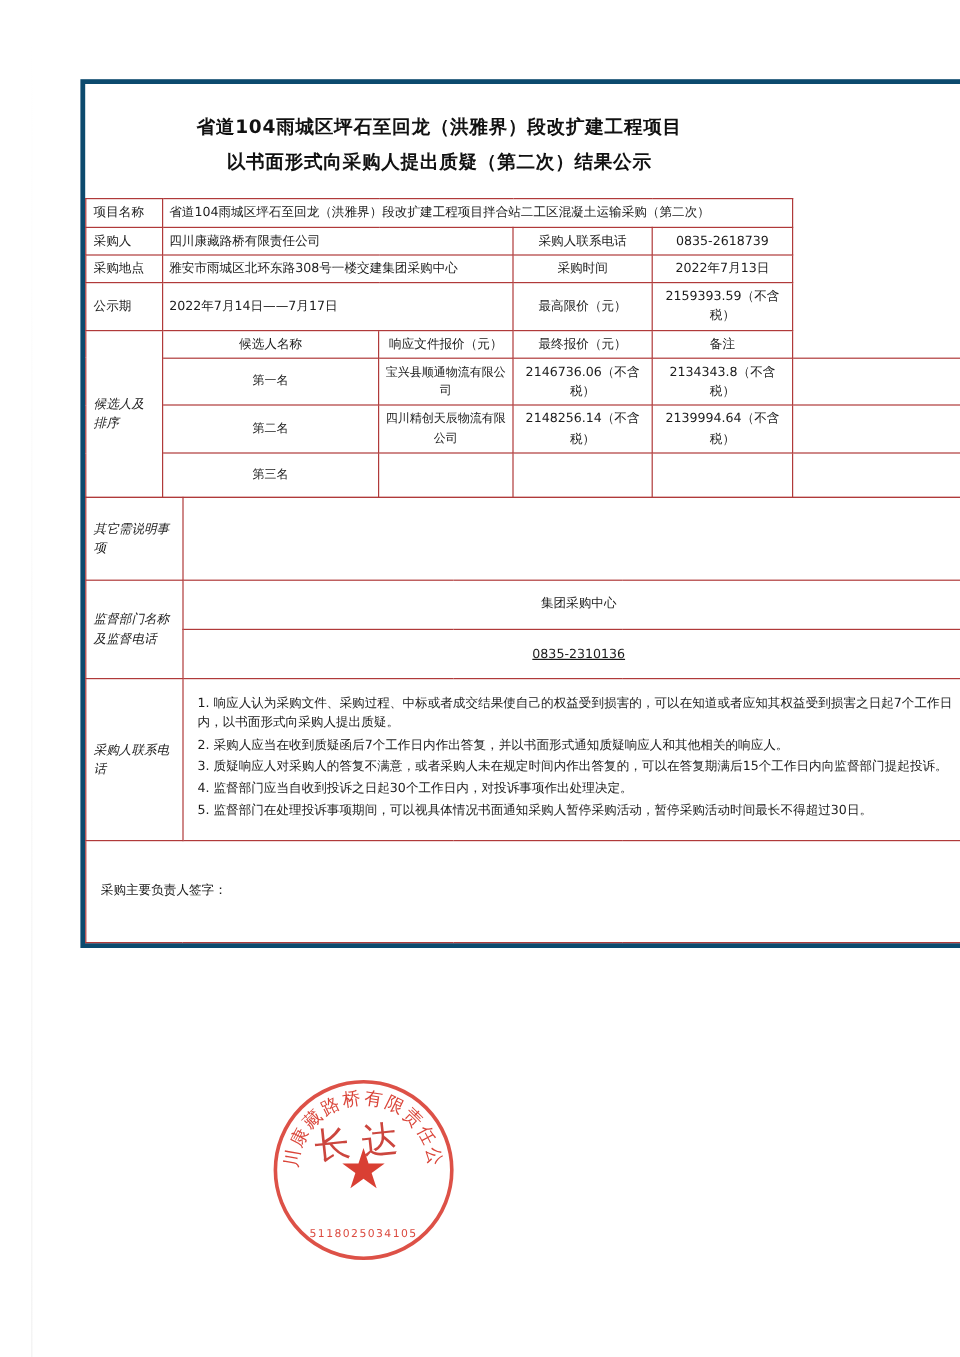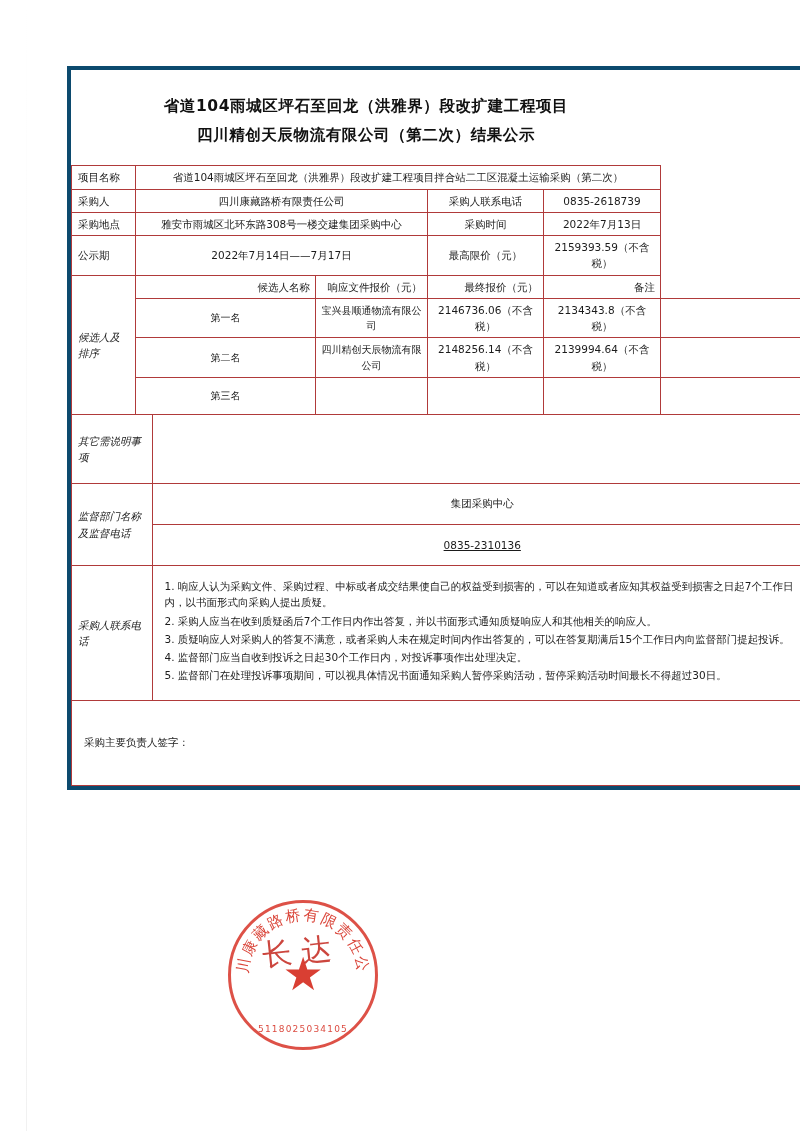--- a/index.html
+++ b/index.html
@@ -57,23 +57,23 @@
   }
   .lbl {
     width: 62px;
     text-align: left;
     padding-left: 6px !important;
     font-size: 10.5px;
     line-height: 1.5;
     margin-left: 24px;
   }
   .center { text-align: center; margin-left: 24px; }
-  .left { text-align: center; }
+  .left { text-align: left; }
   .cand-head {
-    text-align: right;
+    text-align: center;
     font-size: 10.5px;
   }
   .cand-row td {
     text-align: center;
     height: 30px;
     font-size: 9.5px;
   }
   .cand-row td.rank { font-size: 10px; }
   .tall-blank { height: 62px; }
   .sup-name { height: 34px; font-family: Liberation Serif, serif; }
@@ -172,21 +172,21 @@
         <col style="width:180px">
         <col style="width:112px">
         <col style="width:116px">
         <col style="width:117px">
       </colgroup>
 
       <tbody>
           <tr>
         <td class="title-cell" colspan="5">
           <div class="title-line">省道104雨城区坪石至回龙（洪雅界）段改扩建工程项目</div>
-          <div class="title-line">四川精创天辰物流有限公司（第二次）结果公示</div>
+          <div class="title-line">以书面形式向采购人提出质疑（第二次）结果公示</div>
         </td>
       </tr>
 
       <tr>
         <td class="lbl">项目名称</td>
         <td class="left" colspan="4">省道104雨城区坪石至回龙（洪雅界）段改扩建工程项目拌合站二工区混凝土运输采购（第二次）</td>
       </tr>
 
       <tr>
         <td class="lbl">采购人</td>

